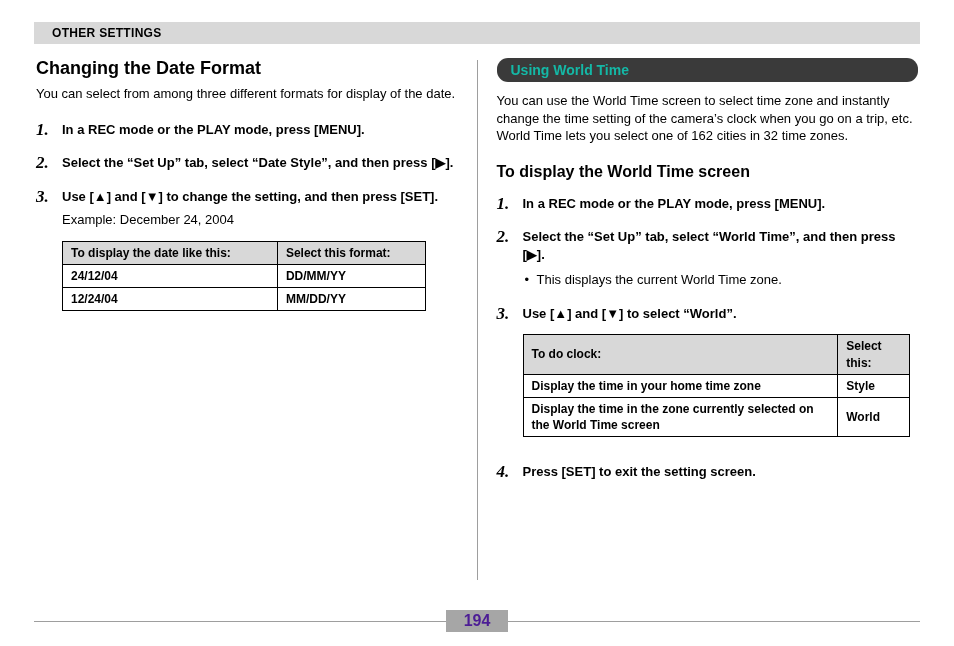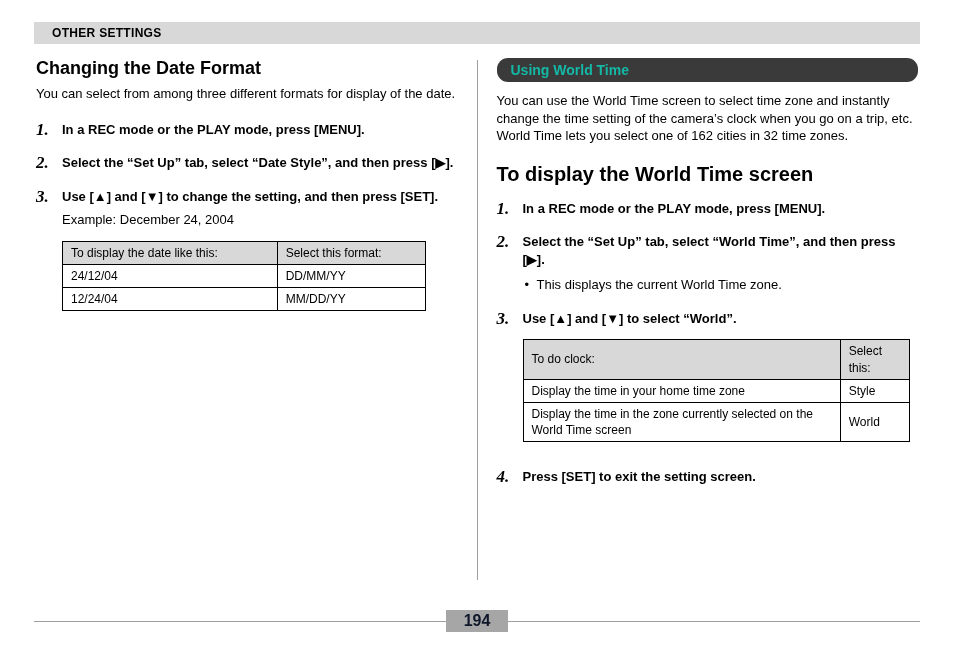--- a/index.html
+++ b/index.html
@@ -98,57 +98,57 @@
     border-collapse: collapse;
     margin-top: 12px;
     margin-left: 0;
     width: 92%;
     font-size: 12px;
   }
   table.data th, table.data td {
     border: 1px solid #000;
     padding: 3px 8px;
     text-align: left;
-    font-weight: normal;
+    font-weight: bold;
   }
   table.data th {
     background: #d8d8d8;
   }
   .pill-header {
     background: #3a3a3a;
     color: #14b8a6;
     font-weight: bold;
     font-size: 14px;
     border-radius: 11px;
     padding: 4px 14px;
     margin-bottom: 10px;
     width: 100%;
   }
   .sub-heading {
-    font-size: 20px;
+    font-size: 16px;
     font-weight: bold;
     margin-top: 18px;
     margin-bottom: 14px;
   }
   .page-footer {
     position: absolute;
     left: 34px;
     right: 34px;
     bottom: 14px;
     height: 22px;
     display: flex;
     align-items: center;
   }
   .page-footer .line {
     flex: 1;
     border-top: 1px solid #9e9e9e;
   }
   .page-num {
     background: #a6a6a6;
-    color: #0f172a;
+    color: #4c1d95;
     font-weight: bold;
     font-size: 16px;
     padding: 2px 18px;
     margin: 0;
   }
 </style>
 </head>
 <body>
 
 <div class="header-bar">

